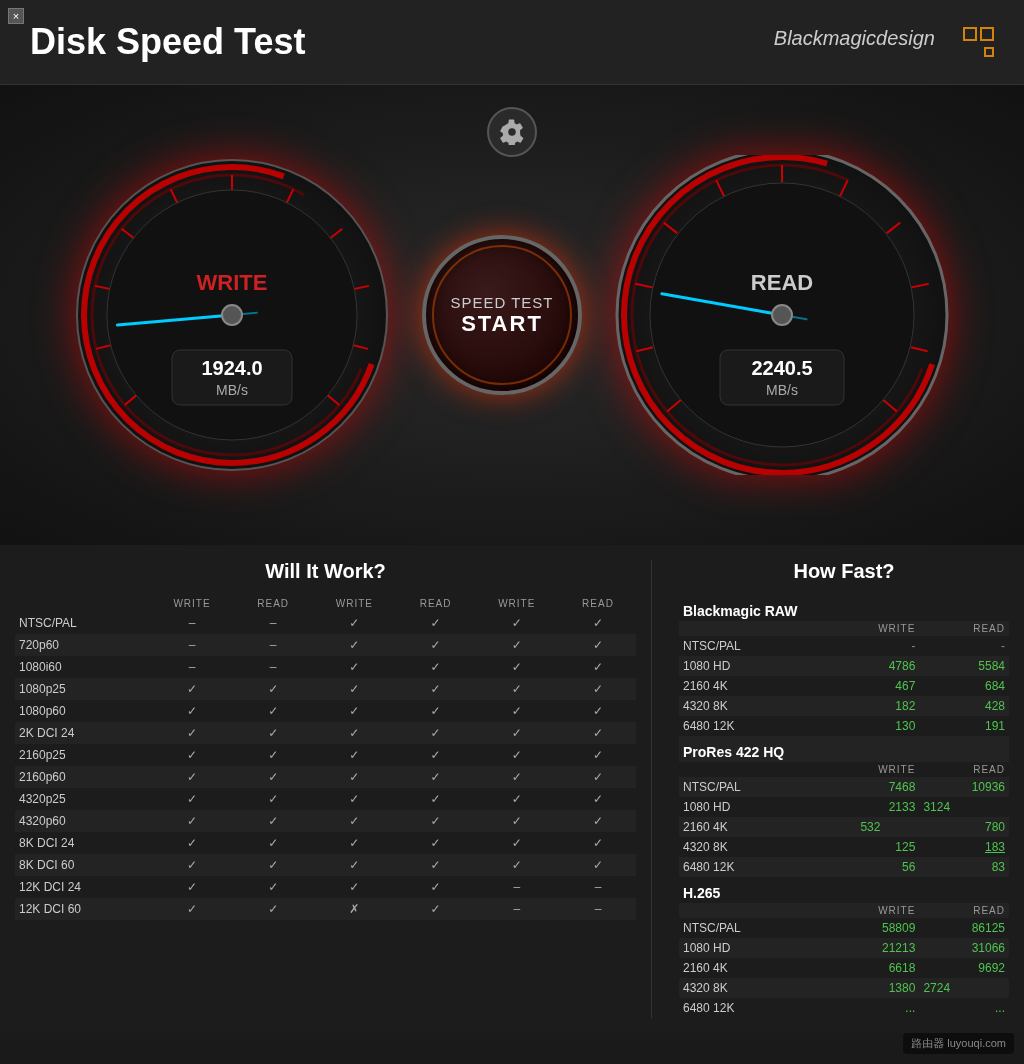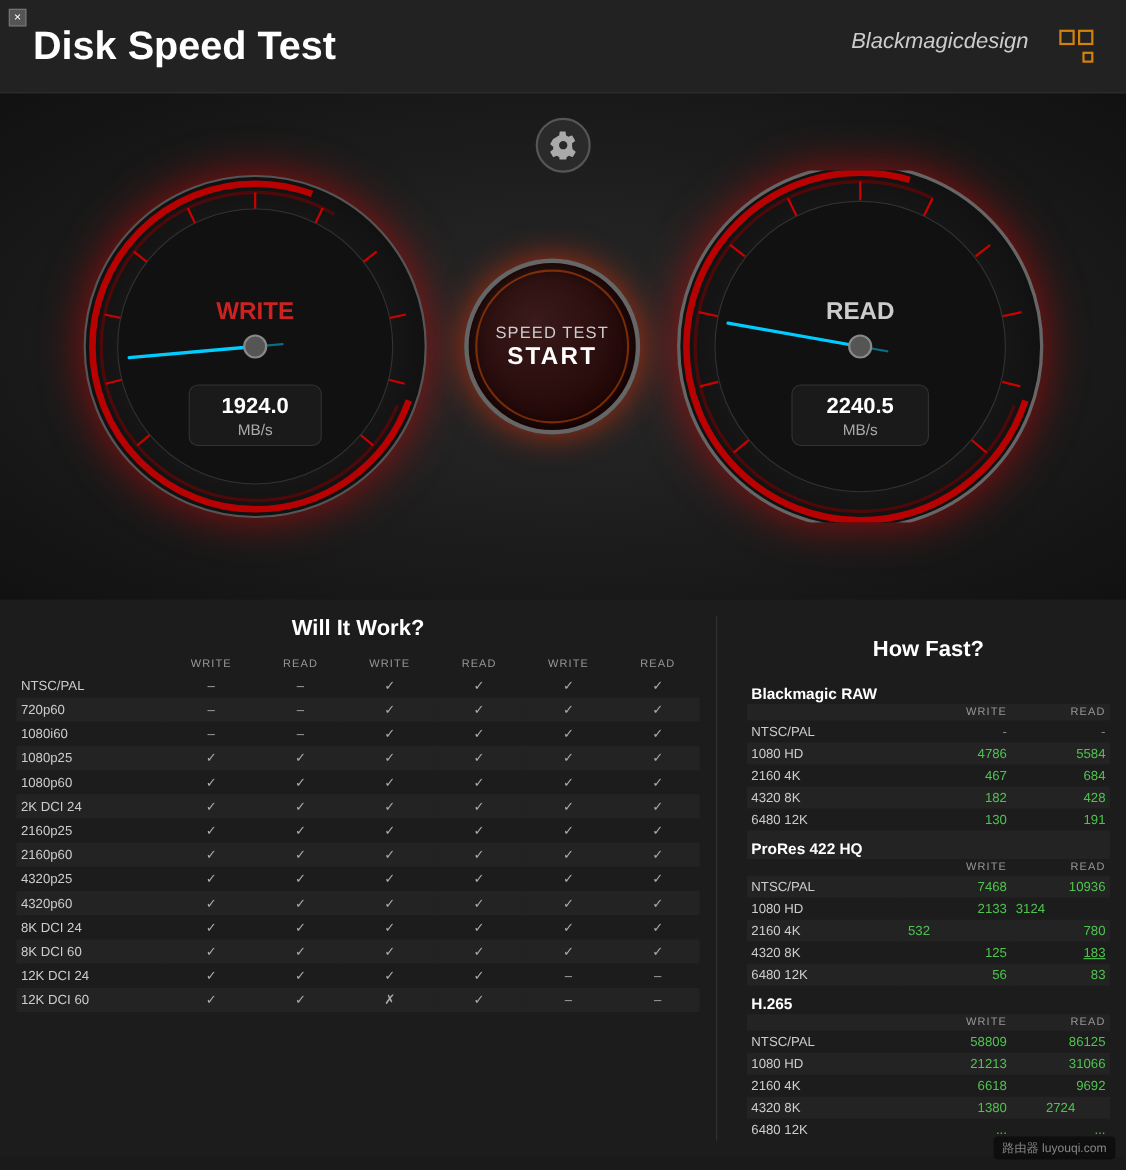--- a/index.html
+++ b/index.html
@@ -131,21 +131,20 @@
     }
 
     .left-panel {
       flex: 1;
       padding: 0 15px;
       border-right: 1px solid #333;
     }
     .right-panel {
       width: 360px;
       padding: 0 15px;
-      margin-top: 19px;
     }
 
     .panel-title {
       text-align: center;
       font-size: 20px;
       font-weight: bold;
       color: #fff;
       margin-bottom: 12px;
     }
 
@@ -581,21 +580,21 @@
       <td class="val-green" style="text-align:right;">7468</td>
       <td class="val-green" style="text-align:right;">10936</td>
     </tr>
           <tr>
       <td style="color:#ccc;">1080 HD</td>
       <td class="val-green" style="text-align:right;">2133</td>
       <td class="val-green" style="text-align:left;">3124</td>
     </tr>
           <tr>
       <td style="color:#ccc;">2160 4K</td>
-      <td class="val-green" style="text-align:left;">532</td>
+      <td class="val-green" style="text-align:center;">532</td>
       <td class="val-green" style="text-align:right;">780</td>
     </tr>
           <tr>
       <td style="color:#ccc;">4320 8K</td>
       <td class="val-green" style="text-align:right;">125</td>
       <td class="val-green" style="text-align:right;text-decoration:underline;">183</td>
     </tr>
           <tr>
       <td style="color:#ccc;">6480 12K</td>
       <td class="val-green" style="">56</td>
@@ -620,21 +619,21 @@
       <td class="val-green" style="text-align:right;">31066</td>
     </tr>
           <tr>
       <td style="color:#ccc;">2160 4K</td>
       <td class="val-green" style="text-align:right;">6618</td>
       <td class="val-green" style="text-align:right;">9692</td>
     </tr>
           <tr>
       <td style="color:#ccc;">4320 8K</td>
       <td class="val-green" style="text-align:right;">1380</td>
-      <td class="val-green" style="text-align:center;">2724</td>
+      <td class="val-green" style="text-align:left;">2724</td>
     </tr>
           <tr>
       <td style="color:#ccc;">6480 12K</td>
       <td class="val-green" style="text-align:right;">...</td>
       <td class="val-green" style="text-align:right;">...</td>
     </tr>
         </tbody>
     </table>
   </div>
 

